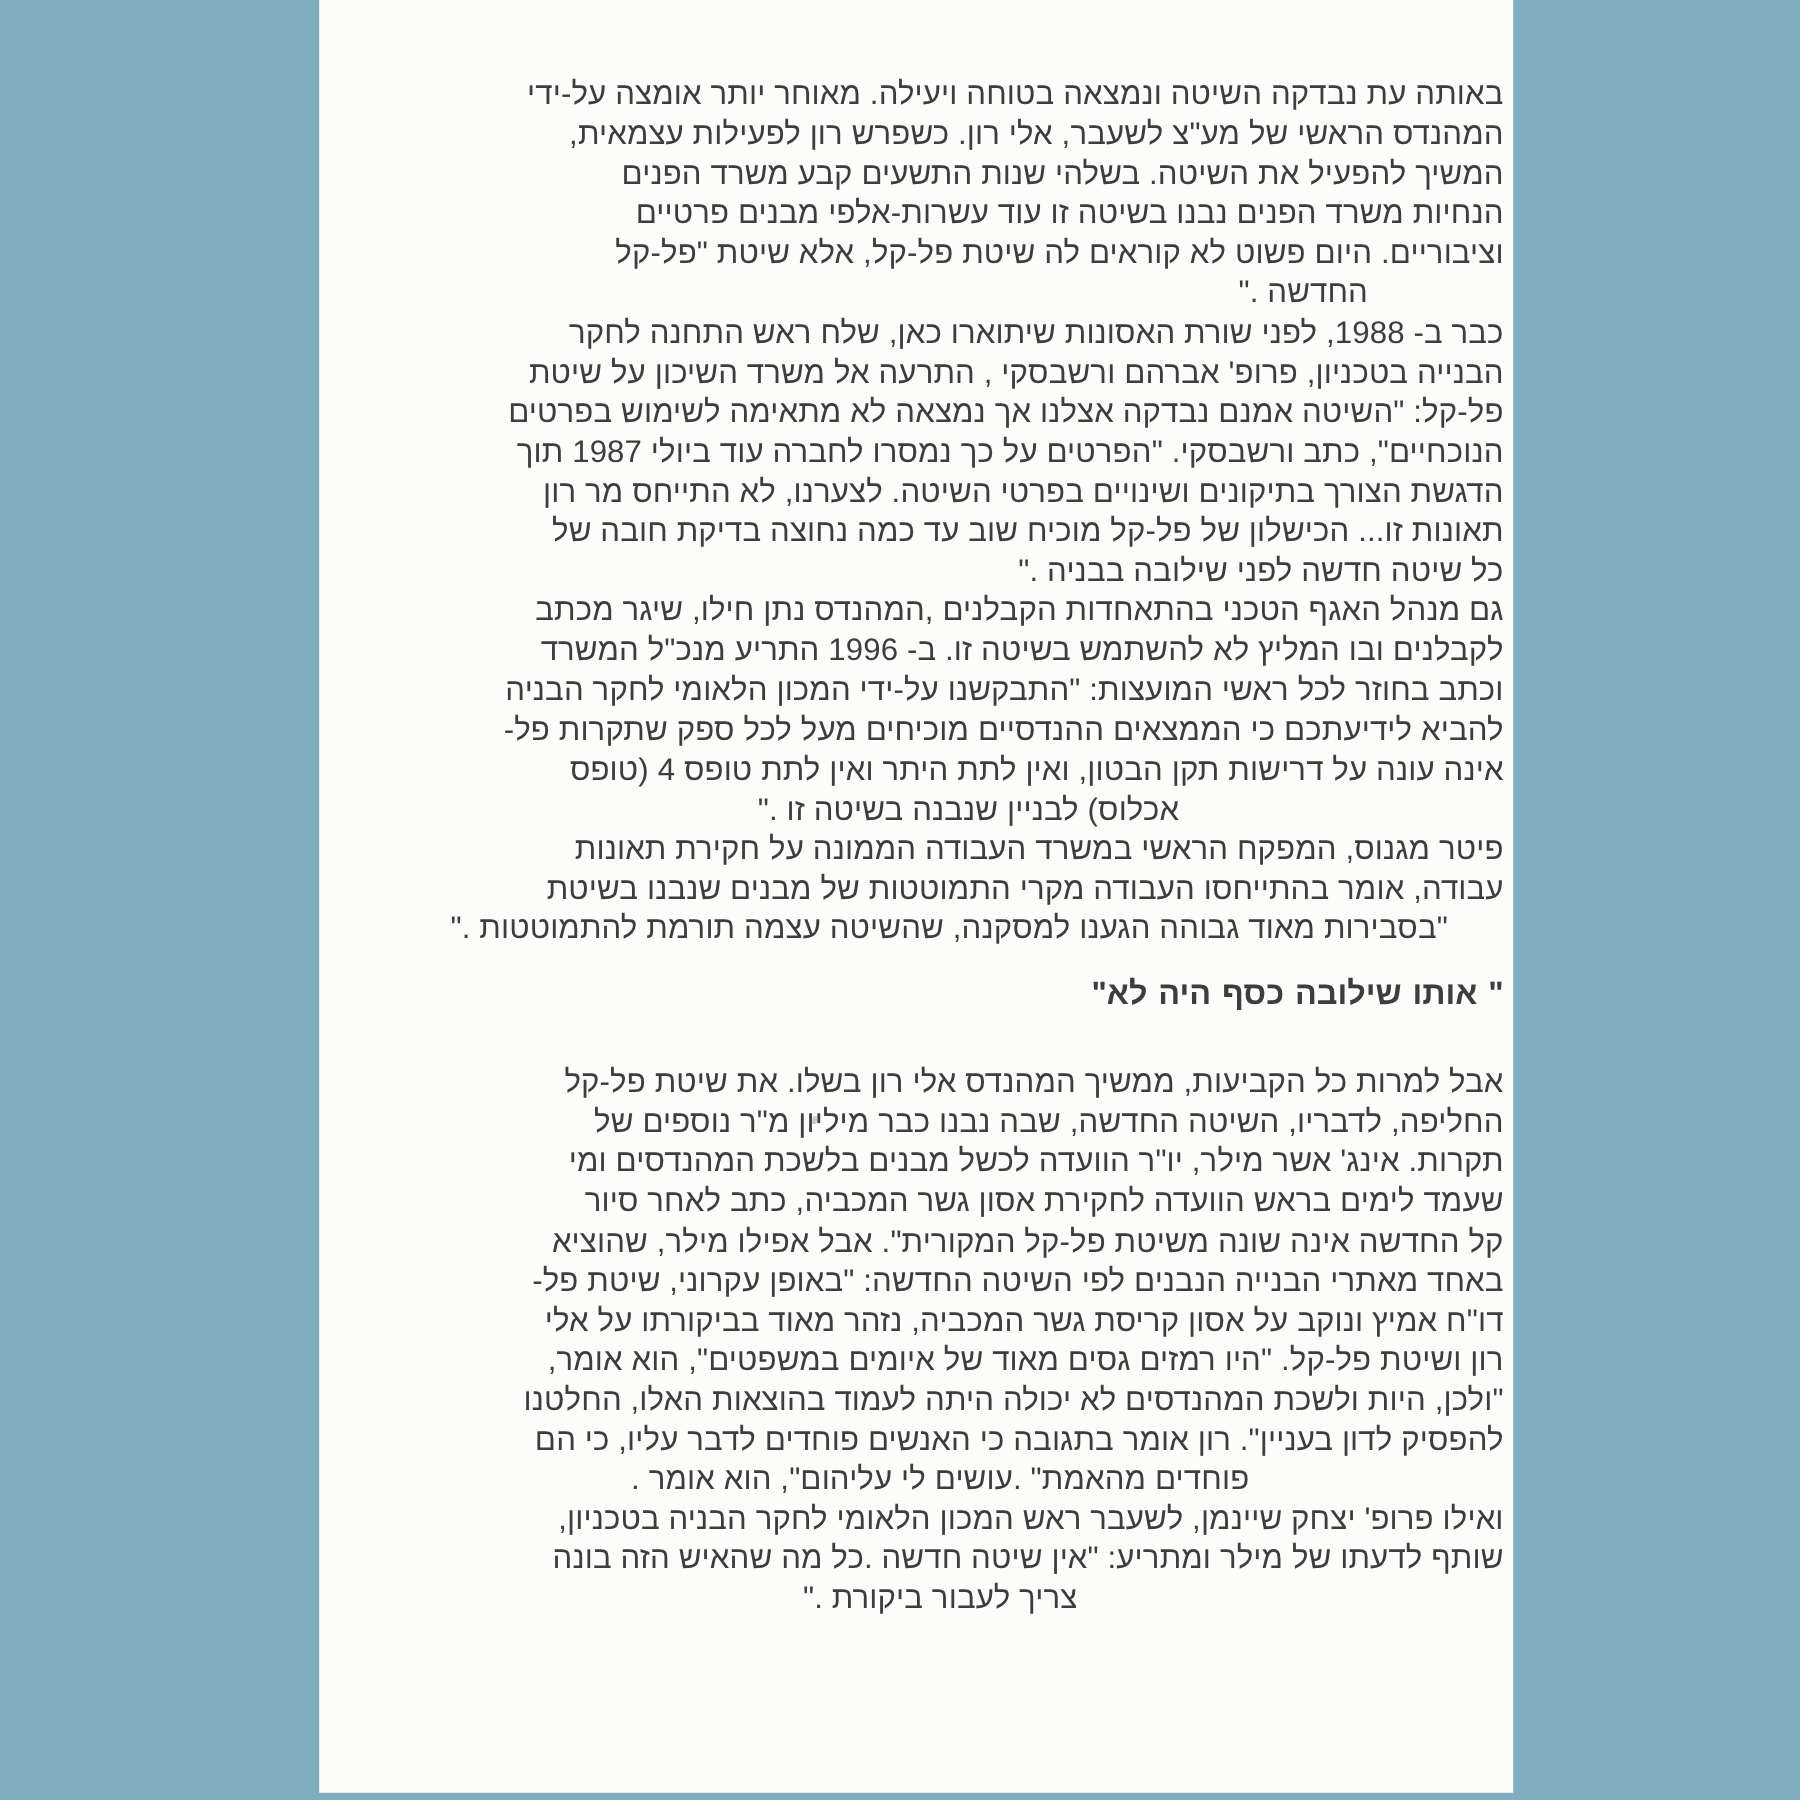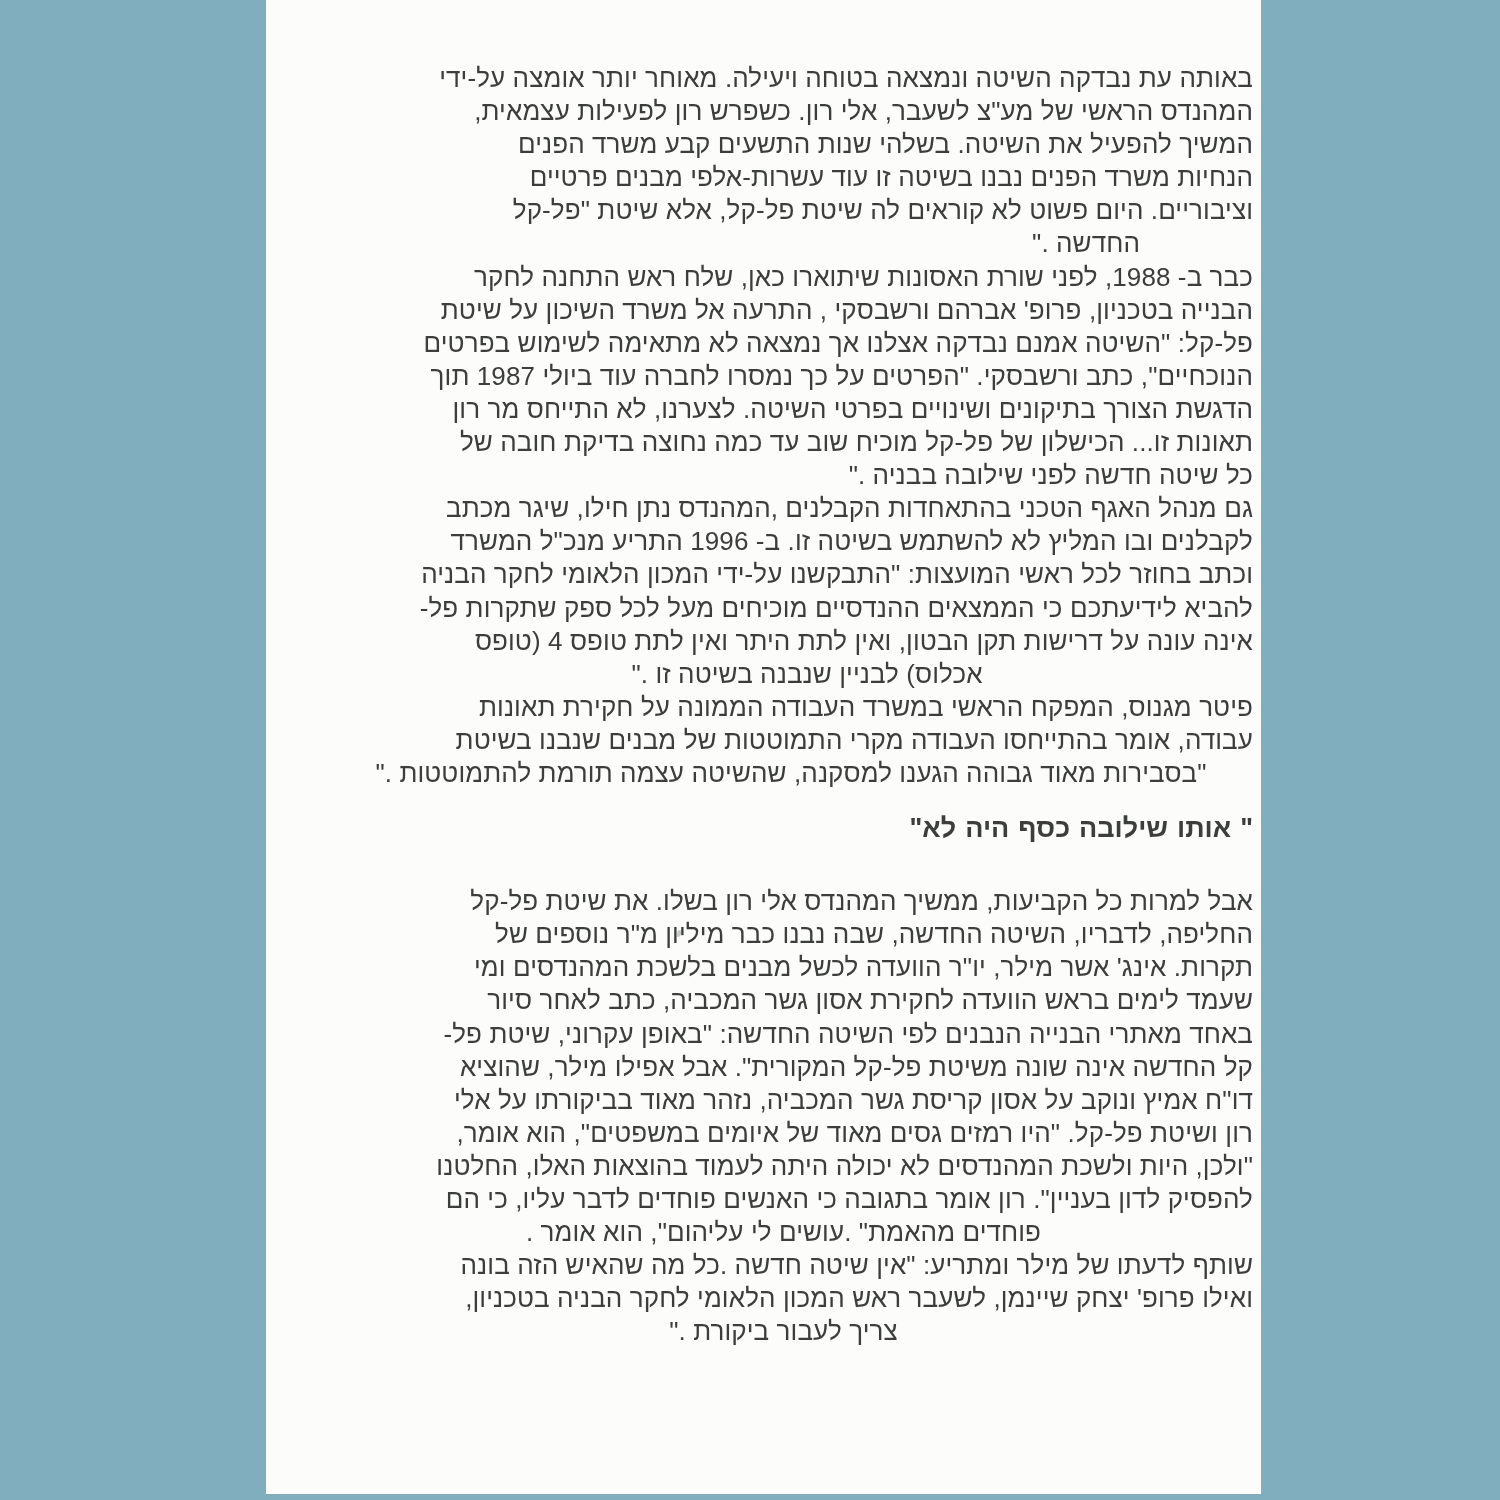--- a/index.html
+++ b/index.html
@@ -117,27 +117,27 @@
           <span>כסף</span>
           <span>שילובה</span>
           <span>אותו</span>
           <span>"</span>
         </div>
       <div class="lines block2">
           <div class="line">אבל למרות כל הקביעות, ממשיך המהנדס אלי רון בשלו. את שיטת פל-קל</div>
           <div class="line">החליפה, לדבריו, השיטה החדשה, שבה נבנו כבר מיליון מ"ר נוספים של</div>
           <div class="line">תקרות. אינג' אשר מילר, יו"ר הוועדה לכשל מבנים בלשכת המהנדסים ומי</div>
           <div class="line">שעמד לימים בראש הוועדה לחקירת אסון גשר המכביה, כתב לאחר סיור</div>
+          <div class="line">קל החדשה אינה שונה משיטת פל-קל המקורית". אבל אפילו מילר, שהוציא</div>
           <div class="line">באחד מאתרי הבנייה הנבנים לפי השיטה החדשה: "באופן עקרוני, שיטת פל-</div>
-          <div class="line">קל החדשה אינה שונה משיטת פל-קל המקורית". אבל אפילו מילר, שהוציא</div>
           <div class="line">דו"ח אמיץ ונוקב על אסון קריסת גשר המכביה, נזהר מאוד בביקורתו על אלי</div>
           <div class="line">רון ושיטת פל-קל. "היו רמזים גסים מאוד של איומים במשפטים", הוא אומר,</div>
           <div class="line">"ולכן, היות ולשכת המהנדסים לא יכולה היתה לעמוד בהוצאות האלו, החלטנו</div>
           <div class="line">להפסיק לדון בעניין". רון אומר בתגובה כי האנשים פוחדים לדבר עליו, כי הם</div>
           <div class="line left">פוחדים מהאמת" .עושים לי עליהום", הוא אומר .</div>
+          <div class="line">ואילו פרופ' יצחק שיינמן, לשעבר ראש המכון הלאומי לחקר הבניה בטכניון,</div>
           <div class="line">שותף לדעתו של מילר ומתריע: "אין שיטה חדשה .כל מה שהאיש הזה בונה</div>
-          <div class="line">ואילו פרופ' יצחק שיינמן, לשעבר ראש המכון הלאומי לחקר הבניה בטכניון,</div>
           <div class="line left">צריך לעבור ביקורת ."</div>
         </div>
     </div>
     <div class="artifact"></div>
   </div>
 </div>
 
 </body></html>

